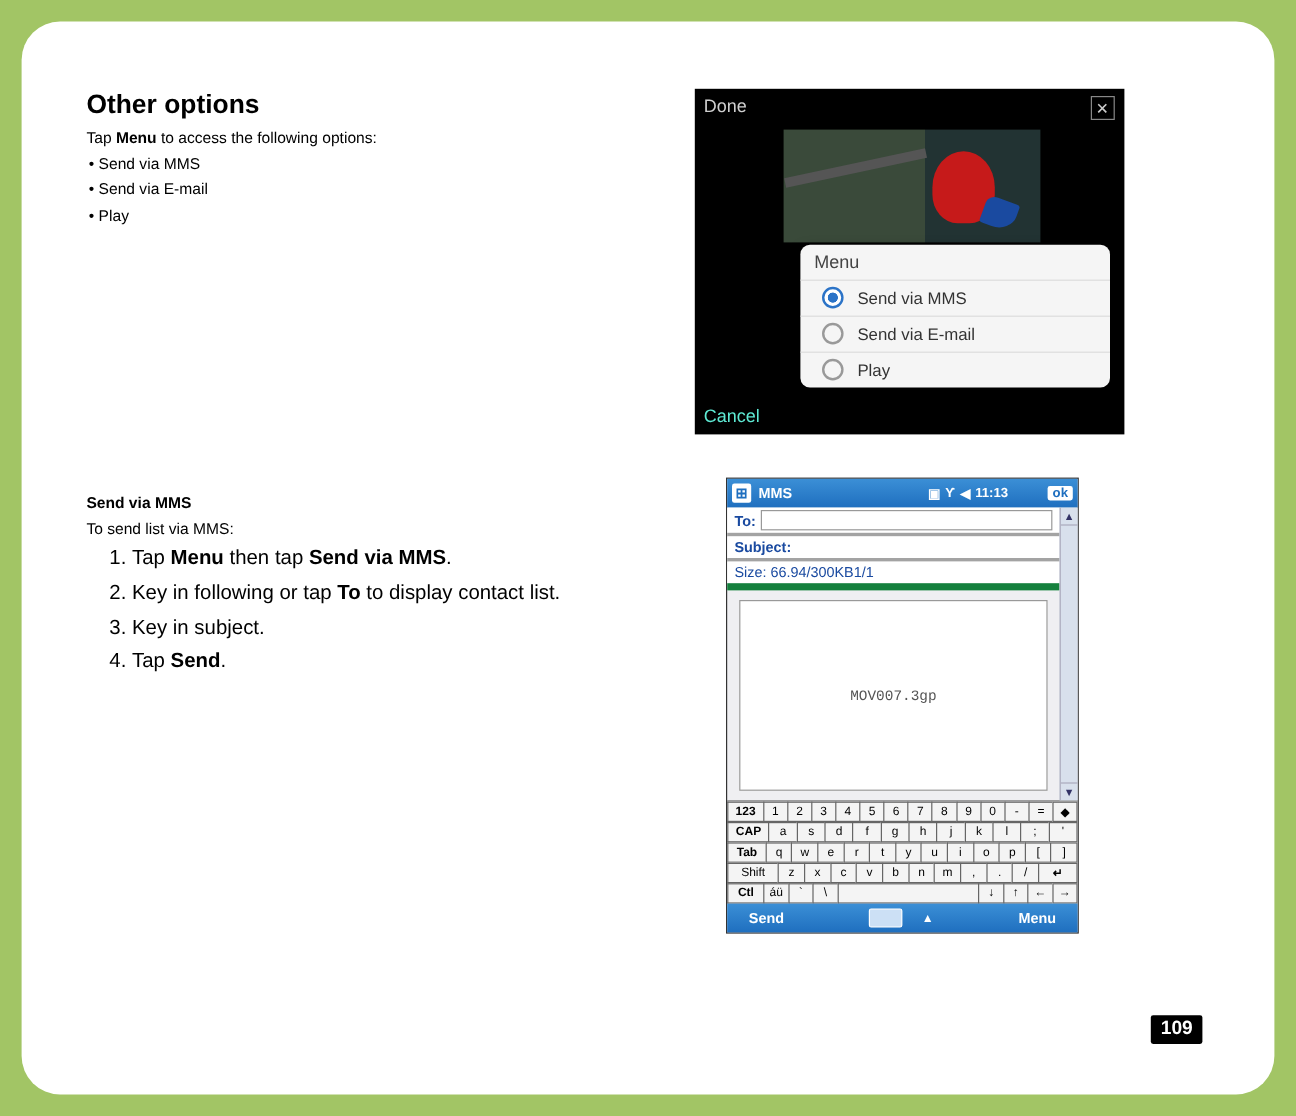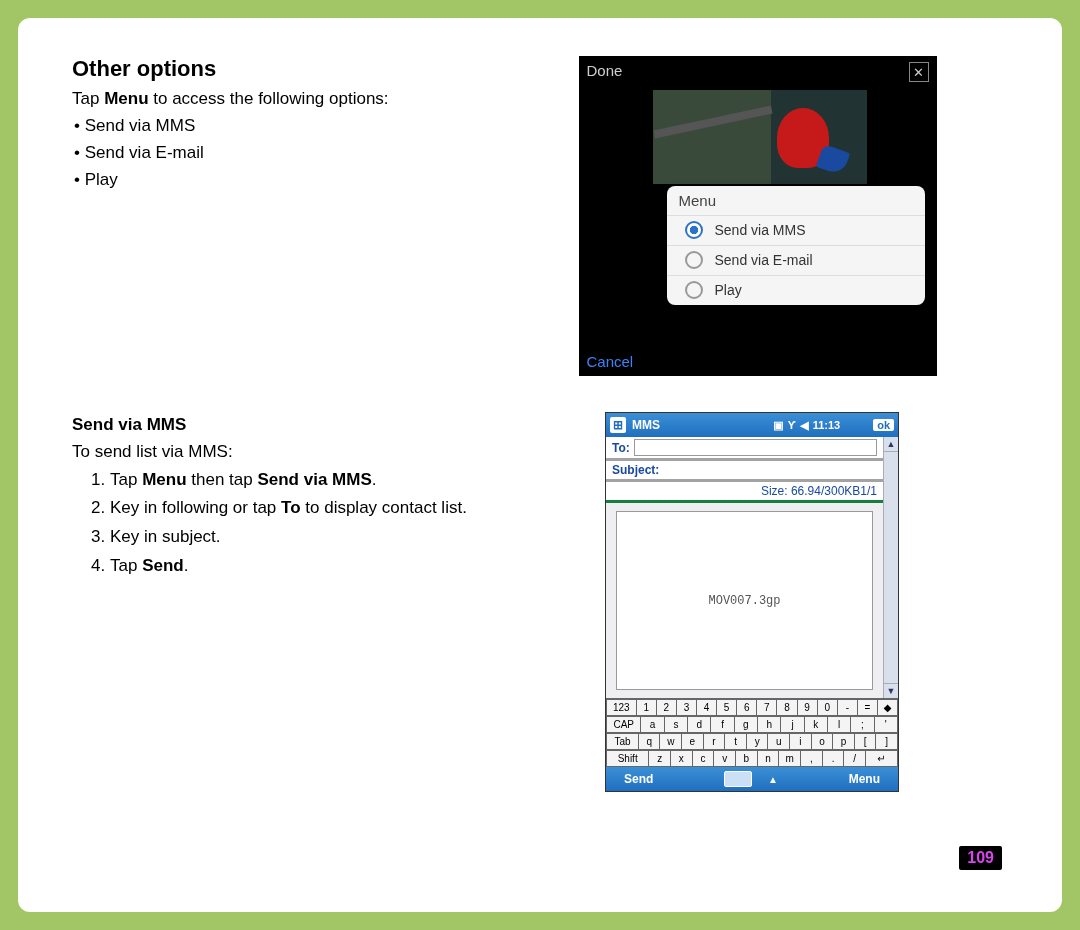--- a/index.html
+++ b/index.html
@@ -9,51 +9,51 @@
     font-family: Arial, Helvetica, sans-serif;
     width: 1080px;
     height: 930px;
     box-sizing: border-box;
   }
   .page {
     background: #fff;
     margin: 18px;
     width: 1044px;
     height: 894px;
-    border-radius: 12px;
+    border-radius: 32px;
     box-sizing: border-box;
-    padding: 38px 60px 30px 54px;
+    padding: 56px 60px 30px 54px;
     position: relative;
   }
   .cols { display: flex; }
   .left { width: 430px; }
   .right { flex: 1; display: flex; flex-direction: column; align-items: center; }
   h2 { margin: 0 0 6px 0; font-size: 22px; font-weight: bold; }
-  p { margin: 0 0 4px 0; font-size: 17px; line-height: 1.35; }
+  p { margin: 0 0 4px 0; font-size: 13px; line-height: 1.35; }
   .bullets p { margin-left: 2px; }
   .dot::before { content: "• "; }
   .section2-heading { font-weight: bold; margin-top: 24px; }
   ol { margin: 4px 0 0 0; padding-left: 38px; font-size: 17px; line-height: 1.45; }
   ol li { margin-bottom: 4px; }
   .page-num {
     position: absolute;
     right: 60px;
     bottom: 42px;
     background: #000;
-    color: #d946ef;
+    color: #ffffff;
     font-weight: bold;
     padding: 3px 8px;
     font-size: 16px;
     border-radius: 2px;
   }
 
   
   .shot1 {
     width: 358px;
-    height: 320px;
+    height: 288px;
     background: #000;
     position: relative;
     margin-bottom: 36px;
     font-family: Tahoma, Arial, sans-serif;
     margin-left: 11px;
   }
   .shot1-top {
     display: flex; justify-content: space-between;
     padding: 6px 8px;
     color: #cfcfcf;
@@ -107,21 +107,21 @@
     padding: 5px 14px 6px 18px;
     border-top: 1px solid #ddd;
     font-size: 14px; color: #333;
   }
   .radio {
     width: 14px; height: 14px; border-radius: 50%;
     border: 2px solid #999; margin-right: 12px;
     flex-shrink: 0;
   }
   .radio.sel { border-color: #2b73c7; background: radial-gradient(circle, #2b73c7 0 40%, #fff 45% 100%); }
-  .shot1-cancel { position: absolute; left: 8px; bottom: 6px; color: #3b82f6; font-size: 15px; }
+  .shot1-cancel { position: absolute; left: 8px; bottom: 6px; color: #5eead4; font-size: 15px; }
 
   
   .shot2 {
     width: 292px;
     height: 378px;
     border: 1px solid #333;
     background: #efeff2;
     font-family: Tahoma, Arial, sans-serif;
     font-size: 12px;
     display: flex;
@@ -142,21 +142,21 @@
     border-radius: 2px;
     display: inline-flex; align-items: center; justify-content: center;
     color: #1f6fbf; font-size: 12px;
   }
   .wm-title span.flex { flex: 1; }
   .wm-status { display: flex; gap: 4px; align-items: center; font-size: 11px; }
   .wm-ok { background: #fff; color: #1f6fbf; padding: 0 4px; border-radius: 2px; font-size: 11px; margin-left: 27px; }
   .wm-row { display: flex; align-items: center; background: #fff; border-bottom: 3px solid #a3a3a3; padding: 2px 6px; }
   .wm-row .lbl { color: #1a4aa0; font-weight: bold; margin-right: 4px; }
   .wm-input { flex: 1; height: 15px; border: 1px solid #999; background: #fff; }
-  .wm-size { display: flex; justify-content: flex-end; color: #1a4aa0; background: #fff; padding: 2px 6px; border-bottom: 3px solid #15803d; }
+  .wm-size { display: flex; justify-content: flex-start; color: #1a4aa0; background: #fff; padding: 2px 6px; border-bottom: 6px solid #15803d; }
   .wm-canvas {
     flex: 1; margin: 8px 10px; background: #fff; border: 1px solid #999;
     display: flex; align-items: center; justify-content: center;
     color: #555; font-family: "Courier New", monospace; font-size: 12px;
   }
   .wm-scroll { width: 14px; background: #d8e0ec; border-left: 1px solid #aab; position: relative; }
   .wm-scroll .up, .wm-scroll .down {
     height: 14px; border-bottom: 1px solid #aab;
     display:flex;align-items:center;justify-content:center;color:#336;font-size:9px;
   }
@@ -171,21 +171,21 @@
     height: 17px;
     border: 1px solid #666;
     border-right: none;
     background: #f4f4f4;
     font-size: 10px;
     display: flex; align-items: center; justify-content: center;
     font-family: Tahoma, sans-serif;
     box-sizing: border-box;
   }
   .kb-row .kb-key:last-child { border-right: 1px solid #666; }
-  .kb-key.wide15 { flex: 1.5; }
+  .kb-key.wide15 { flex: 1.5; font-weight: bold; }
   .kb-key.wide2 { flex: 2; }
   .kb-key.space { flex: 6; }
   .wm-soft {
     height: 24px;
     background: linear-gradient(#3b8fd6, #1f6fbf);
     color: #fff;
     display: flex; align-items: center; justify-content: space-between;
     padding: 0 18px;
     font-weight: bold;
   }
@@ -351,20 +351,31 @@
               <div class="kb-key">c</div>
               <div class="kb-key">v</div>
               <div class="kb-key">b</div>
               <div class="kb-key">n</div>
               <div class="kb-key">m</div>
               <div class="kb-key">,</div>
               <div class="kb-key">.</div>
               <div class="kb-key">/</div>
               <div class="kb-key wide15">↵</div>
             </div>
+          <div class="kb-row" id="kbr5">
+              <div class="kb-key wide15">Ctl</div>
+              <div class="kb-key">áü</div>
+              <div class="kb-key">`</div>
+              <div class="kb-key">\</div>
+              <div class="kb-key space"></div>
+              <div class="kb-key">↓</div>
+              <div class="kb-key">↑</div>
+              <div class="kb-key">←</div>
+              <div class="kb-key">→</div>
+            </div>
         </div>
 
         <div class="wm-soft">
           <span>Send</span>
           <span class="wm-soft-center">
             <span class="sip"></span>
             <span class="arrow-up">▲</span>
           </span>
           <span>Menu</span>
         </div>

